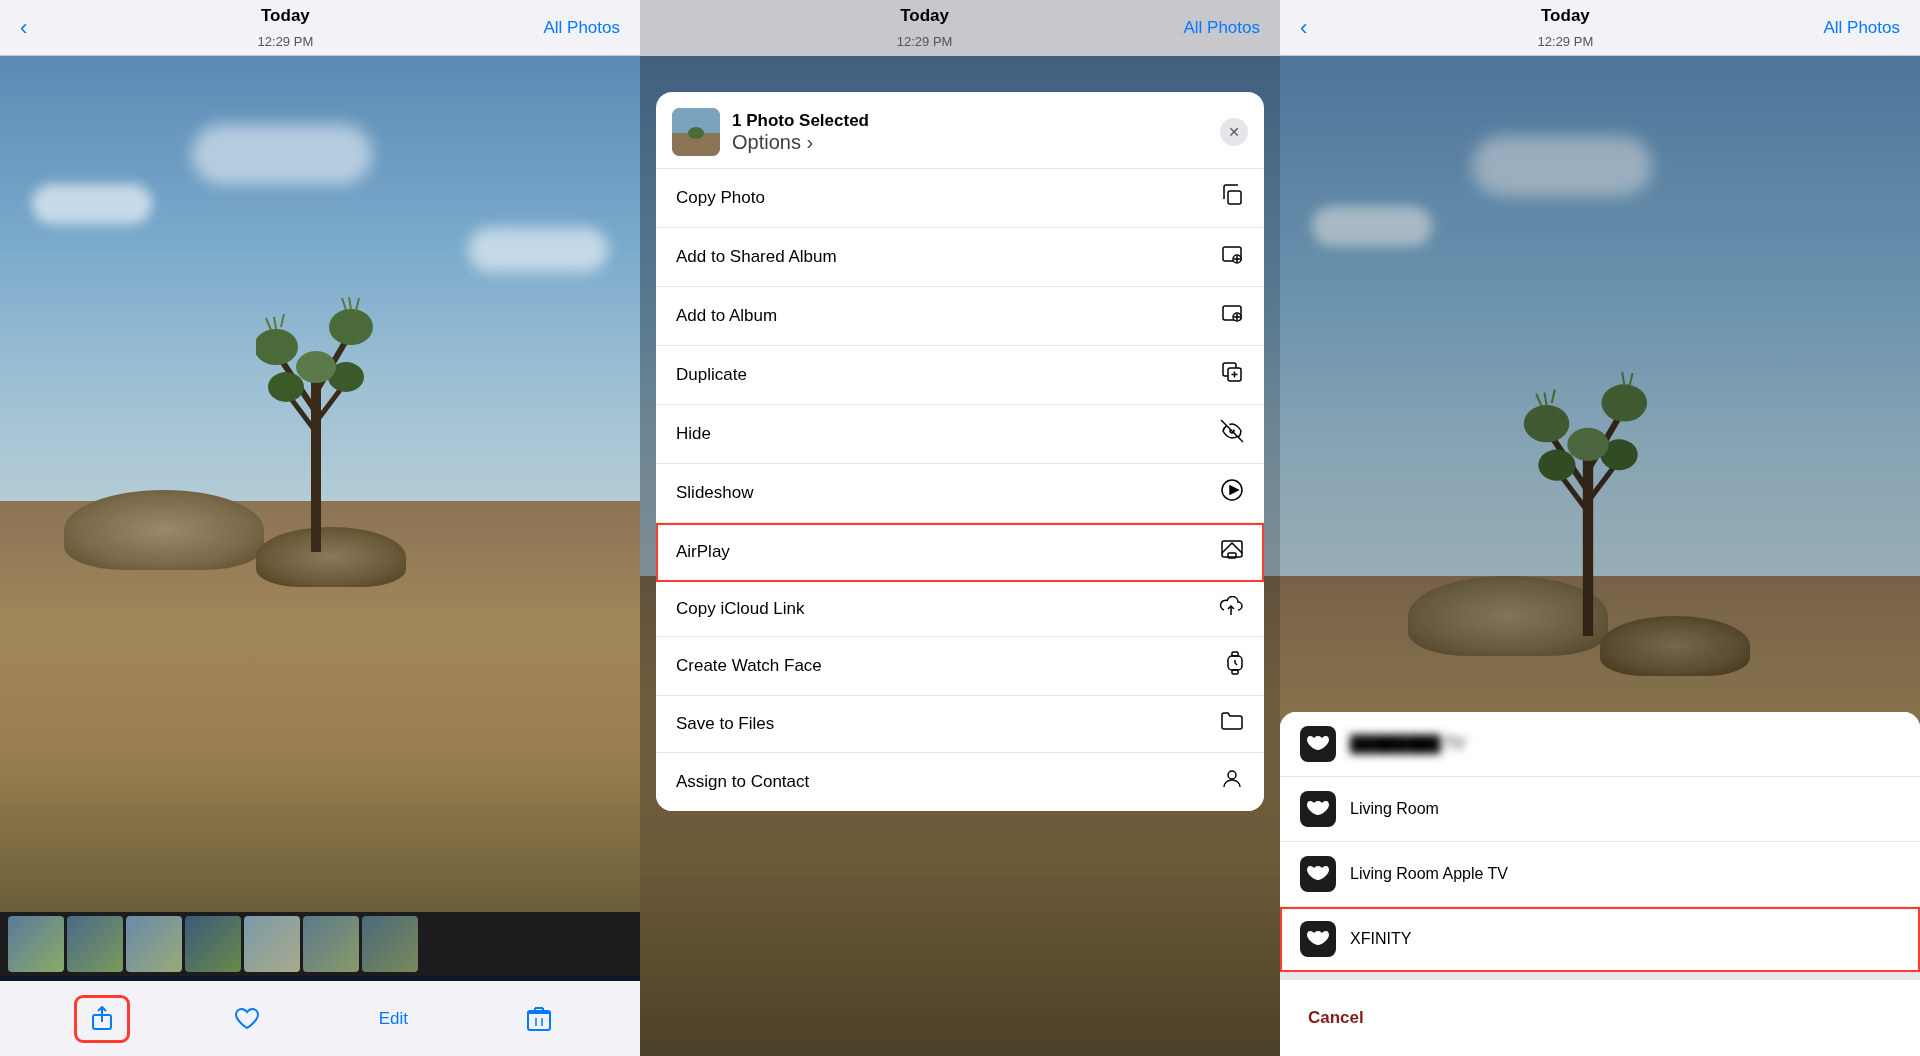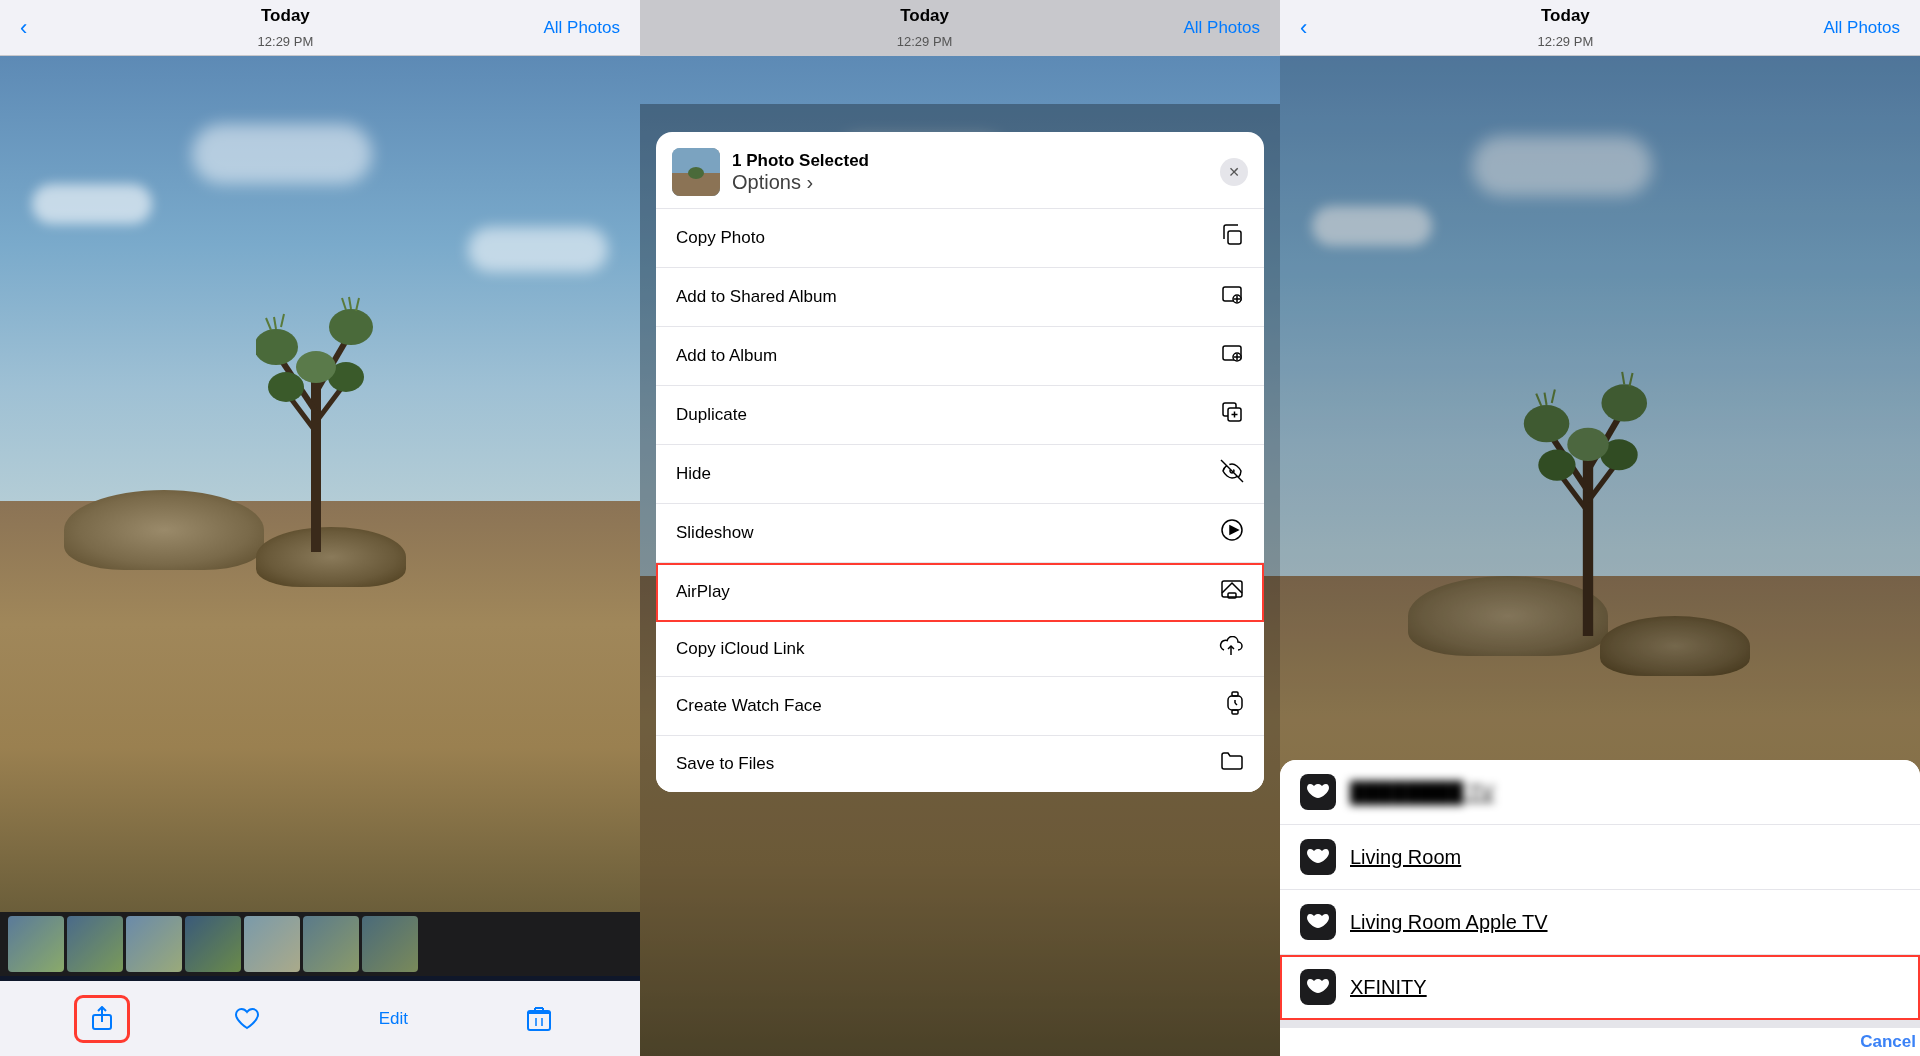--- a/index.html
+++ b/index.html
@@ -147,22 +147,21 @@
       position: absolute;
       top: 0;
       left: 0;
       right: 0;
       bottom: 0;
       background: rgba(0,0,0,0.3);
       z-index: 20;
       display: flex;
       flex-direction: column;
       justify-content: flex-start;
-      padding-top: 28px;
-      margin-top: 48px;
+      padding-top: 36px;
     }
     .share-sheet {
       background: #fff;
       border-radius: 16px;
       margin: 0 16px;
       overflow: hidden;
     }
     .share-header {
       display: flex;
       align-items: center;
@@ -288,33 +287,32 @@
       align-items: center;
       justify-content: center;
       flex-shrink: 0;
     }
     .apple-tv-icon svg {
       width: 22px;
       height: 22px;
       fill: #fff;
     }
     .airplay-device-name {
-      font-size: 20px;
+      font-size: 16px;
       color: #000;
-      text-decoration: underline;
     }
     .airplay-device-name.blurred {
       filter: blur(4px);
     }
     .airplay-cancel {
       background: #fff;
       width: 100%;
-      padding: 4px;
-      text-align: right;
-      color: #3b82f6;
+      padding: 28px;
+      text-align: left;
+      color: #7f1d1d;
       font-size: 17px;
       font-weight: 600;
       cursor: pointer;
       border-top: 8px solid #e5e5ea;
     }
 
     
     .sky {
       position: absolute;
       top: 0; left: 0; right: 0;
@@ -610,20 +608,29 @@
 
           <div class="share-item">
             <span class="share-item-label">Save to Files</span>
             <span class="share-item-icon">
               <svg width="24" height="22" viewBox="0 0 24 22" fill="none" stroke="#000" stroke-width="1.5">
                 <path d="M2 5a2 2 0 0 1 2-2h4l2 3h10a2 2 0 0 1 2 2v9a2 2 0 0 1-2 2H4a2 2 0 0 1-2-2V5z"></path>
               </svg>
             </span>
           </div>
 
+          <div class="share-item">
+            <span class="share-item-label">Assign to Contact</span>
+            <span class="share-item-icon">
+              <svg width="24" height="24" viewBox="0 0 24 24" fill="none" stroke="#000" stroke-width="1.5">
+                <circle cx="12" cy="8" r="4"></circle>
+                <path d="M4 20c0-4 3.6-7 8-7s8 3 8 7"></path>
+              </svg>
+            </span>
+          </div>
 
         </div>
       </div>
     </div>
   </div>
 </div>
 
 <div class="panel-right">
   <div class="nav-bar">
     <div class="nav-back">

